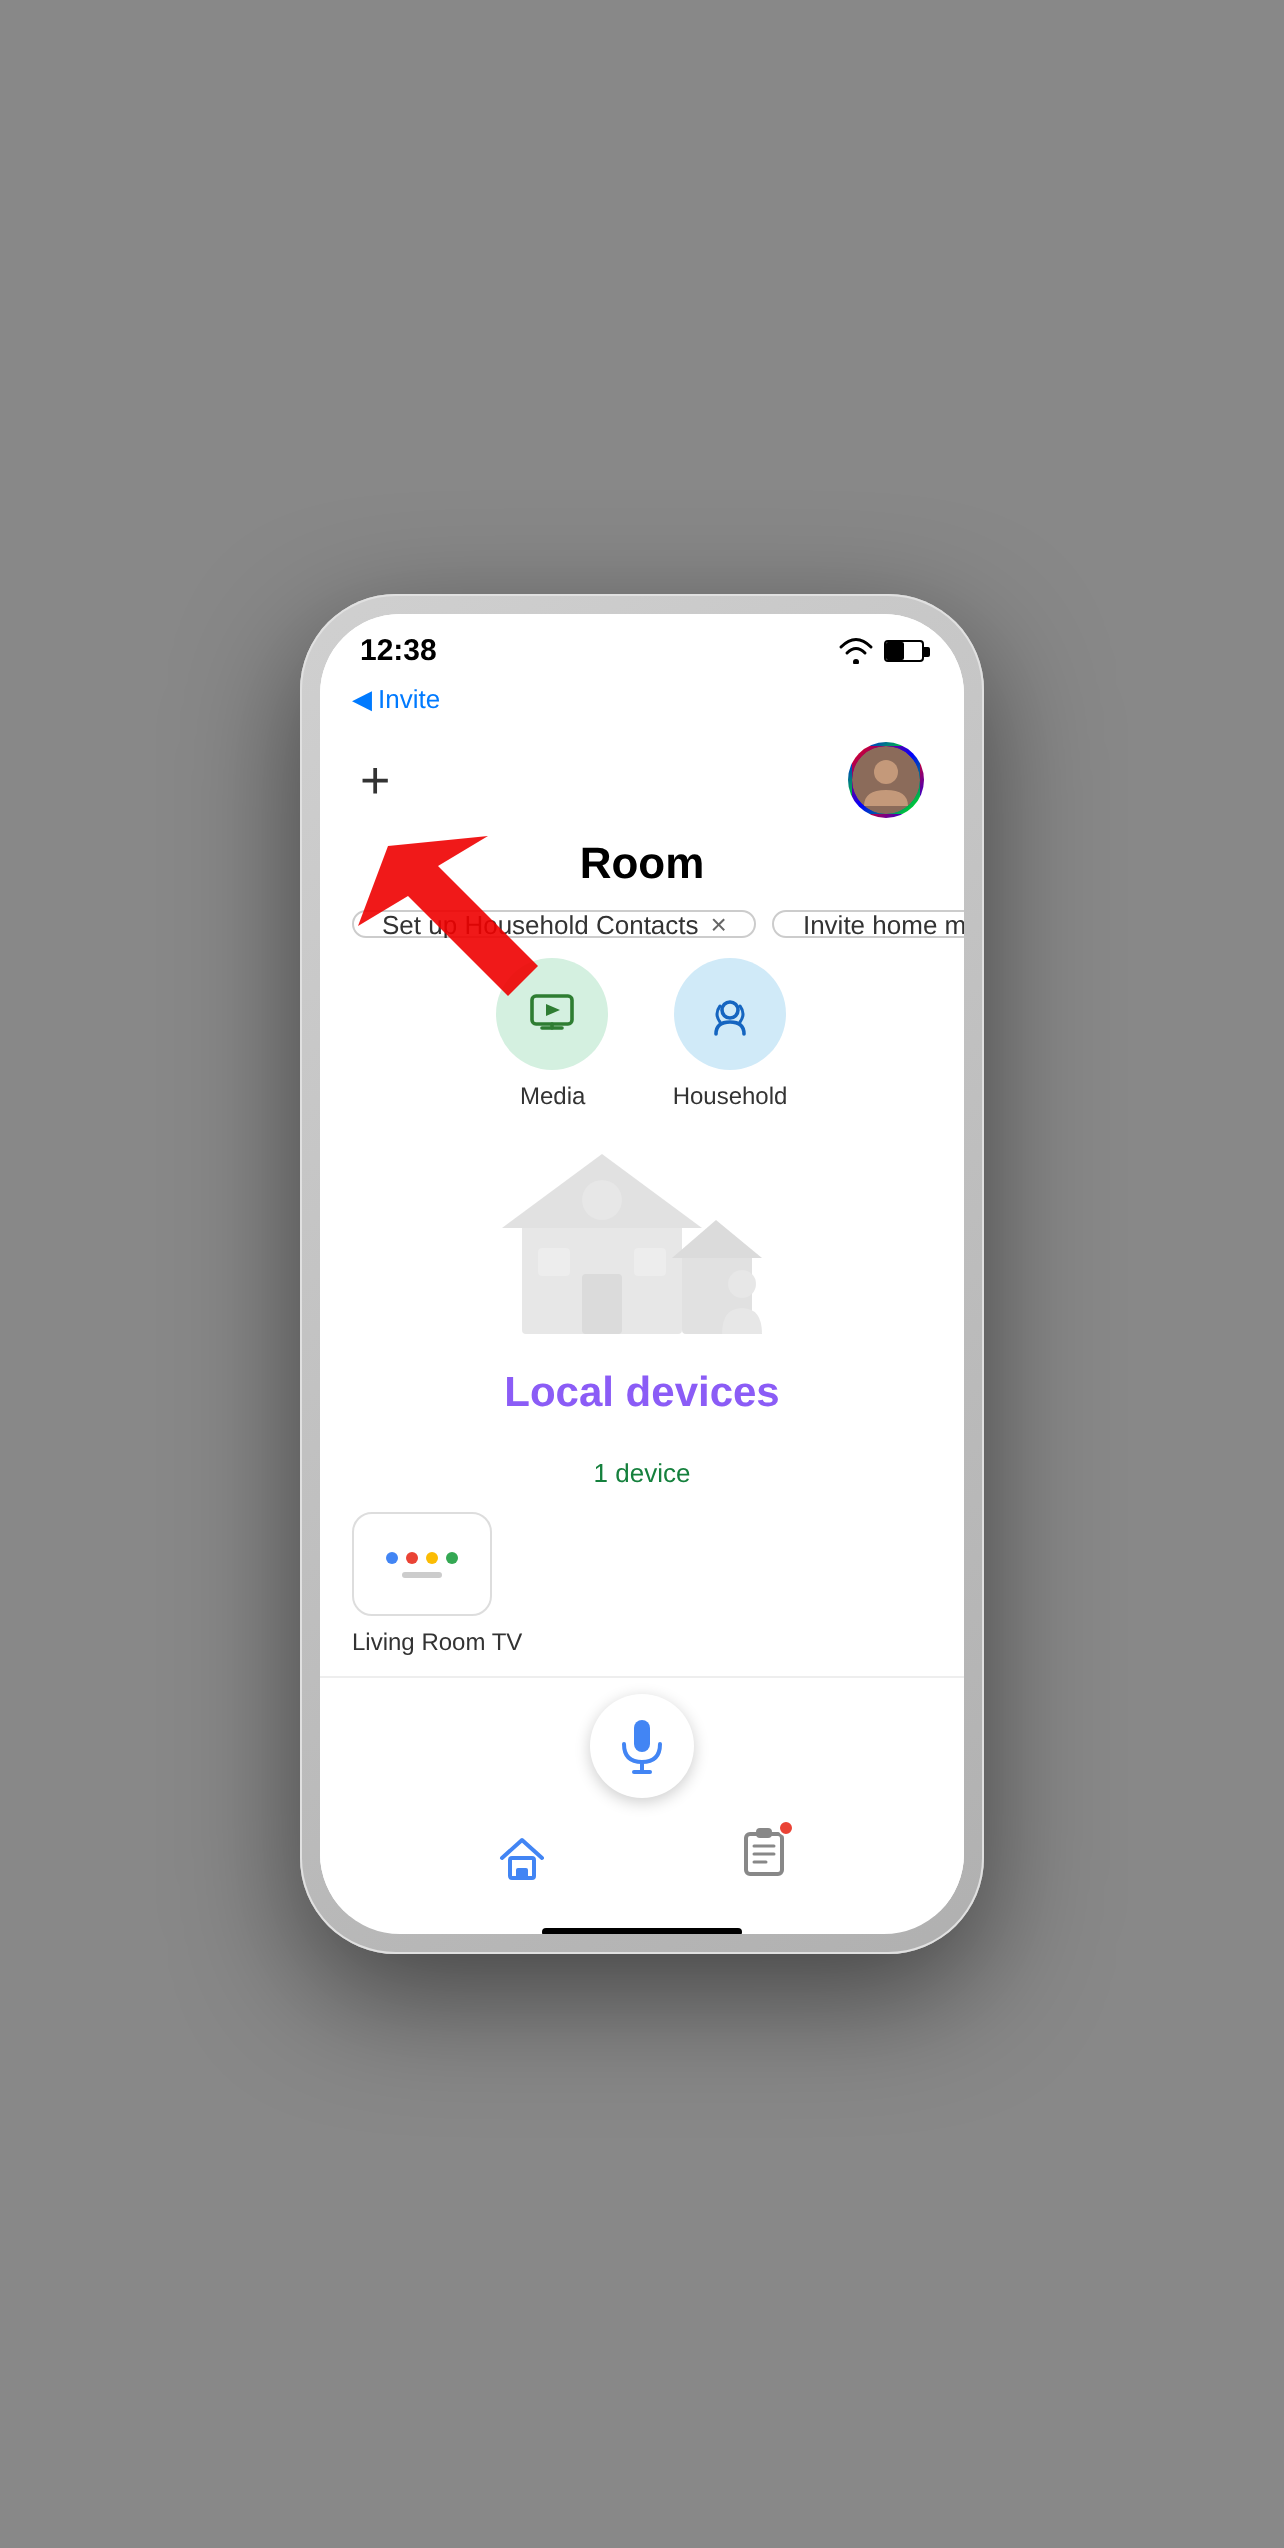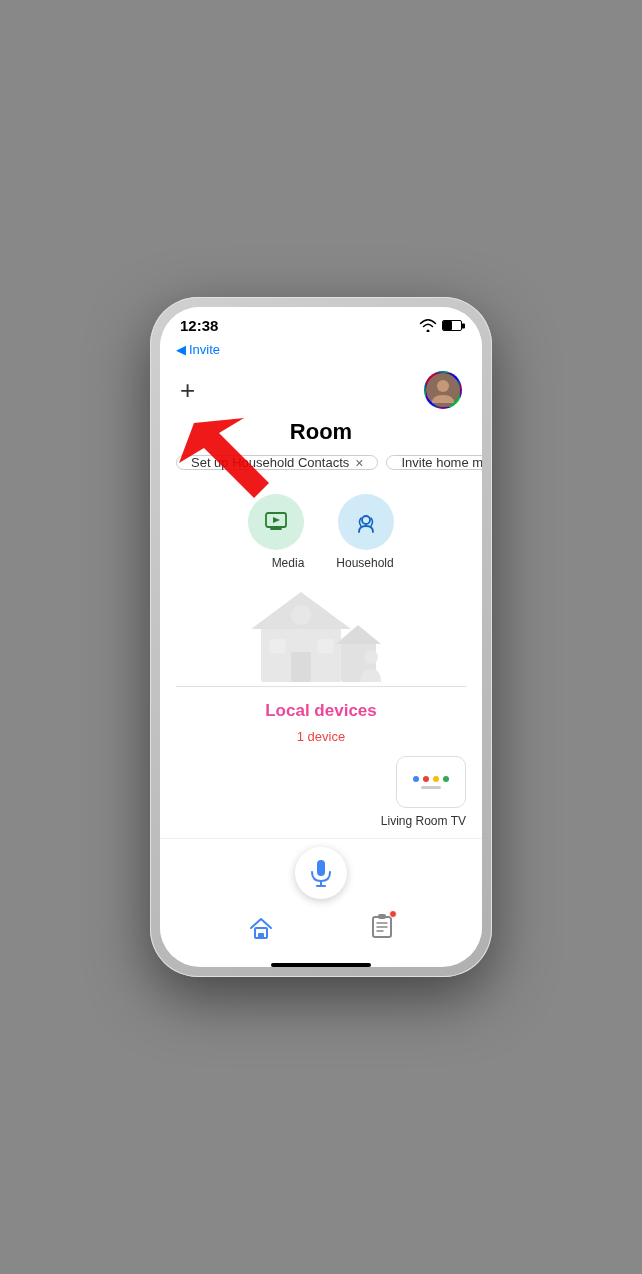--- a/index.html
+++ b/index.html
@@ -169,21 +169,21 @@
     .actions-row {
       display: flex;
       justify-content: center;
       gap: 32px;
       padding: 10px 0 16px;
     }
 
     .action-item {
       display: flex;
       flex-direction: column;
-      align-items: flex-end;
+      align-items: center;
       gap: 6px;
       cursor: pointer;
     }
 
     .action-icon-circle {
       width: 56px;
       height: 56px;
       border-radius: 50%;
       display: flex;
       align-items: center;
@@ -228,35 +228,35 @@
       margin: 0 16px;
     }
 
     
     .local-devices {
       padding: 14px 16px 10px;
       text-align: center;
     }
 
     .local-devices-title {
-      font-size: 17px;
+      font-size: 21px;
       font-weight: 600;
-      color: #ec4899;
+      color: #8b5cf6;
     }
 
     .local-devices-count {
       font-size: 13px;
-      color: #ef4444;
-      margin-top: 8px;
+      color: #15803d;
+      margin-top: 20px;
     }
 
     .device-card {
       display: flex;
       flex-direction: column;
-      align-items: flex-end;
+      align-items: flex-start;
       gap: 6px;
       margin-top: 12px;
       cursor: pointer;
     }
 
     .device-icon-box {
       width: 70px;
       height: 52px;
       border: 1.5px solid #ddd;
       border-radius: 10px;

